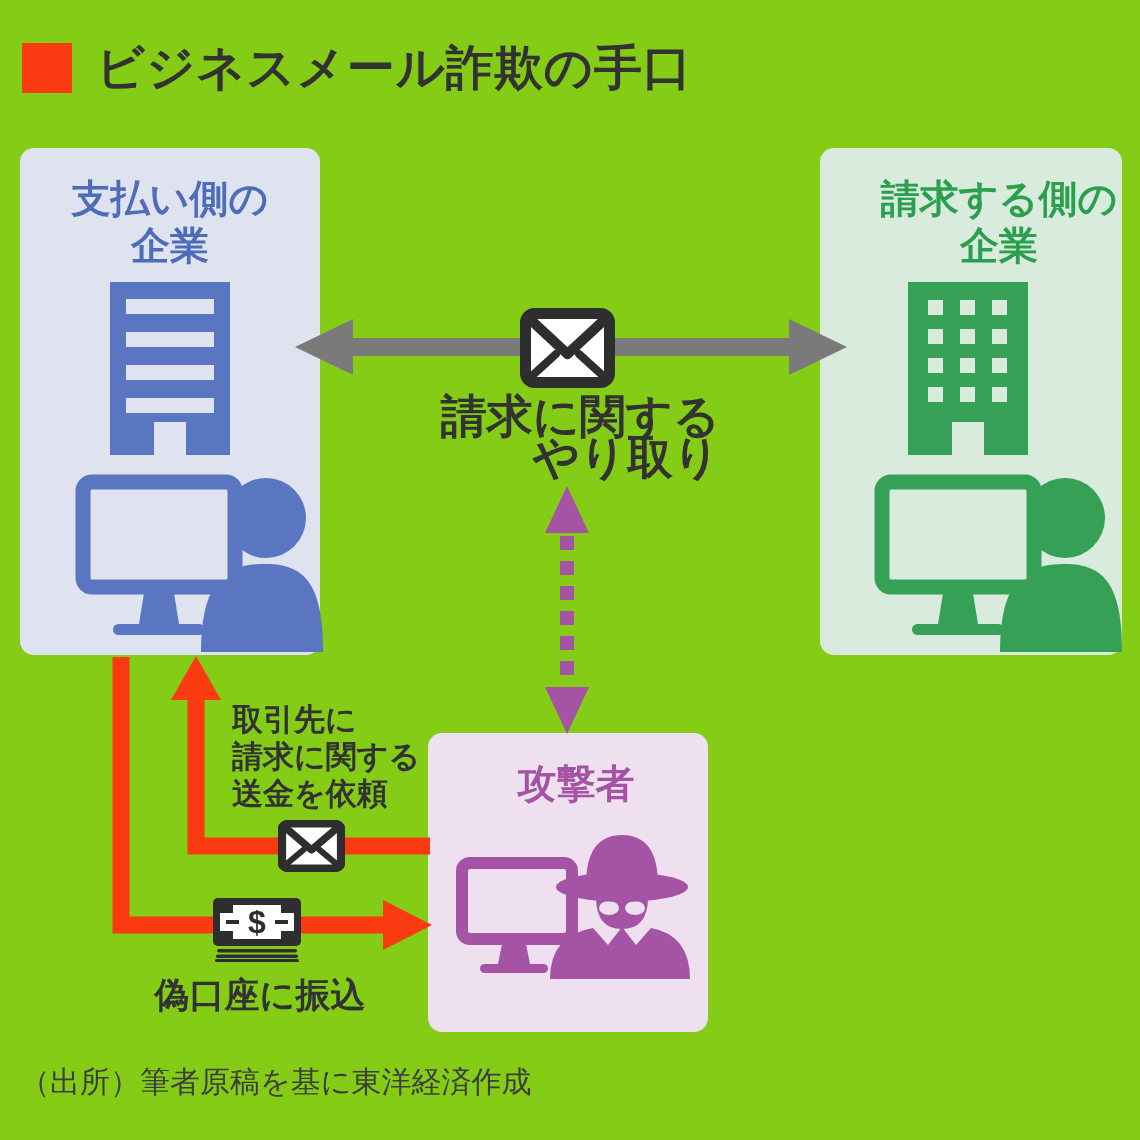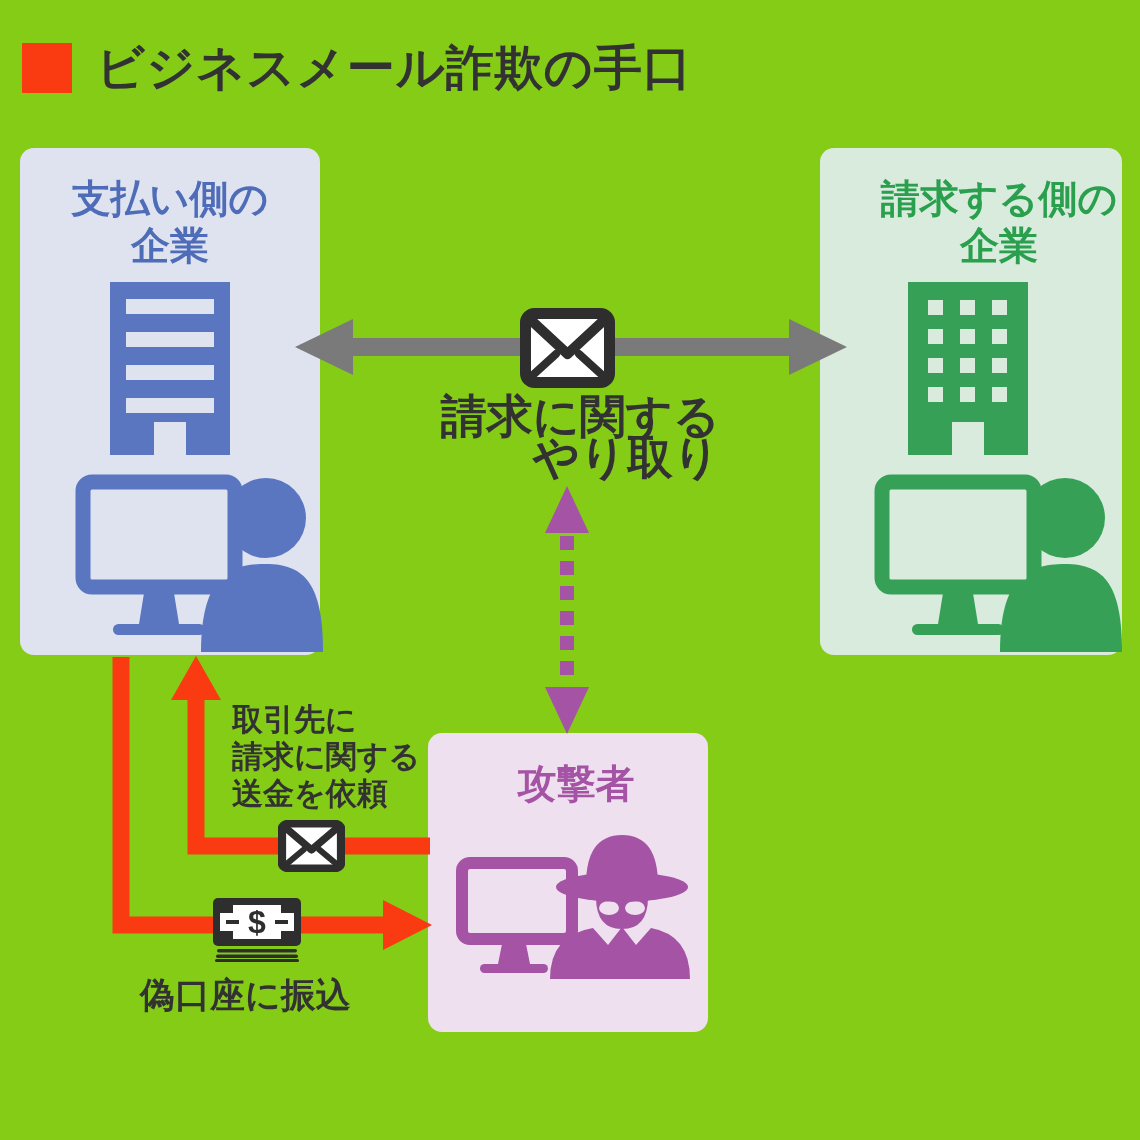--- a/index.html
+++ b/index.html
@@ -21,21 +21,21 @@
   .node-payer .node-title{color:var(--blue-text,#4e6cb8);}
   .node-biller .node-title{color:var(--green-text,#2aa04e);margin-left:28px;}
   .node-attacker .node-title{color:var(--purple,#a553a5);margin-left:8px;}
   
   #arrow-layer{left:0;top:0;width:1140px;height:1140px;pointer-events:none;}
   
   .lbl{font-weight:bold;color:#323232;white-space:nowrap;}
   .exchange-label{left:420px;top:396px;width:300px;text-align:right;font-size:46px;line-height:41px;}
   .eavesdrop-label{left:588px;top:528px;font-size:30px;line-height:38px;}
   .impersonate-label{left:232px;top:701px;font-size:31px;line-height:37px;}
-  .transfer-label{left:140px;top:972px;width:240px;text-align:left;font-size:35px;}
+  .transfer-label{left:140px;top:972px;width:240px;text-align:center;font-size:35px;}
   .source-line{left:20px;top:1062px;font-size:30px;color:var(--source-text,#3d3d3d);}
   svg{display:block;}
 </style>
 </head>
 <body>
 
 <div id="canvas">
 
   <div class="abs title-row">
     <div class="title-square"></div>
@@ -184,14 +184,15 @@
 
 
   <div class="abs lbl impersonate-label">
     <span>取引先に</span><br>
     <span>請求に関する</span><br>
     <span>送金を依頼</span>
   </div>
 
   <div class="abs lbl transfer-label">偽口座に振込</div>
 
+  <div class="abs source-line">（出所）筆者原稿を基に東洋経済作成</div>
 
 </div>
 
 </body></html>

